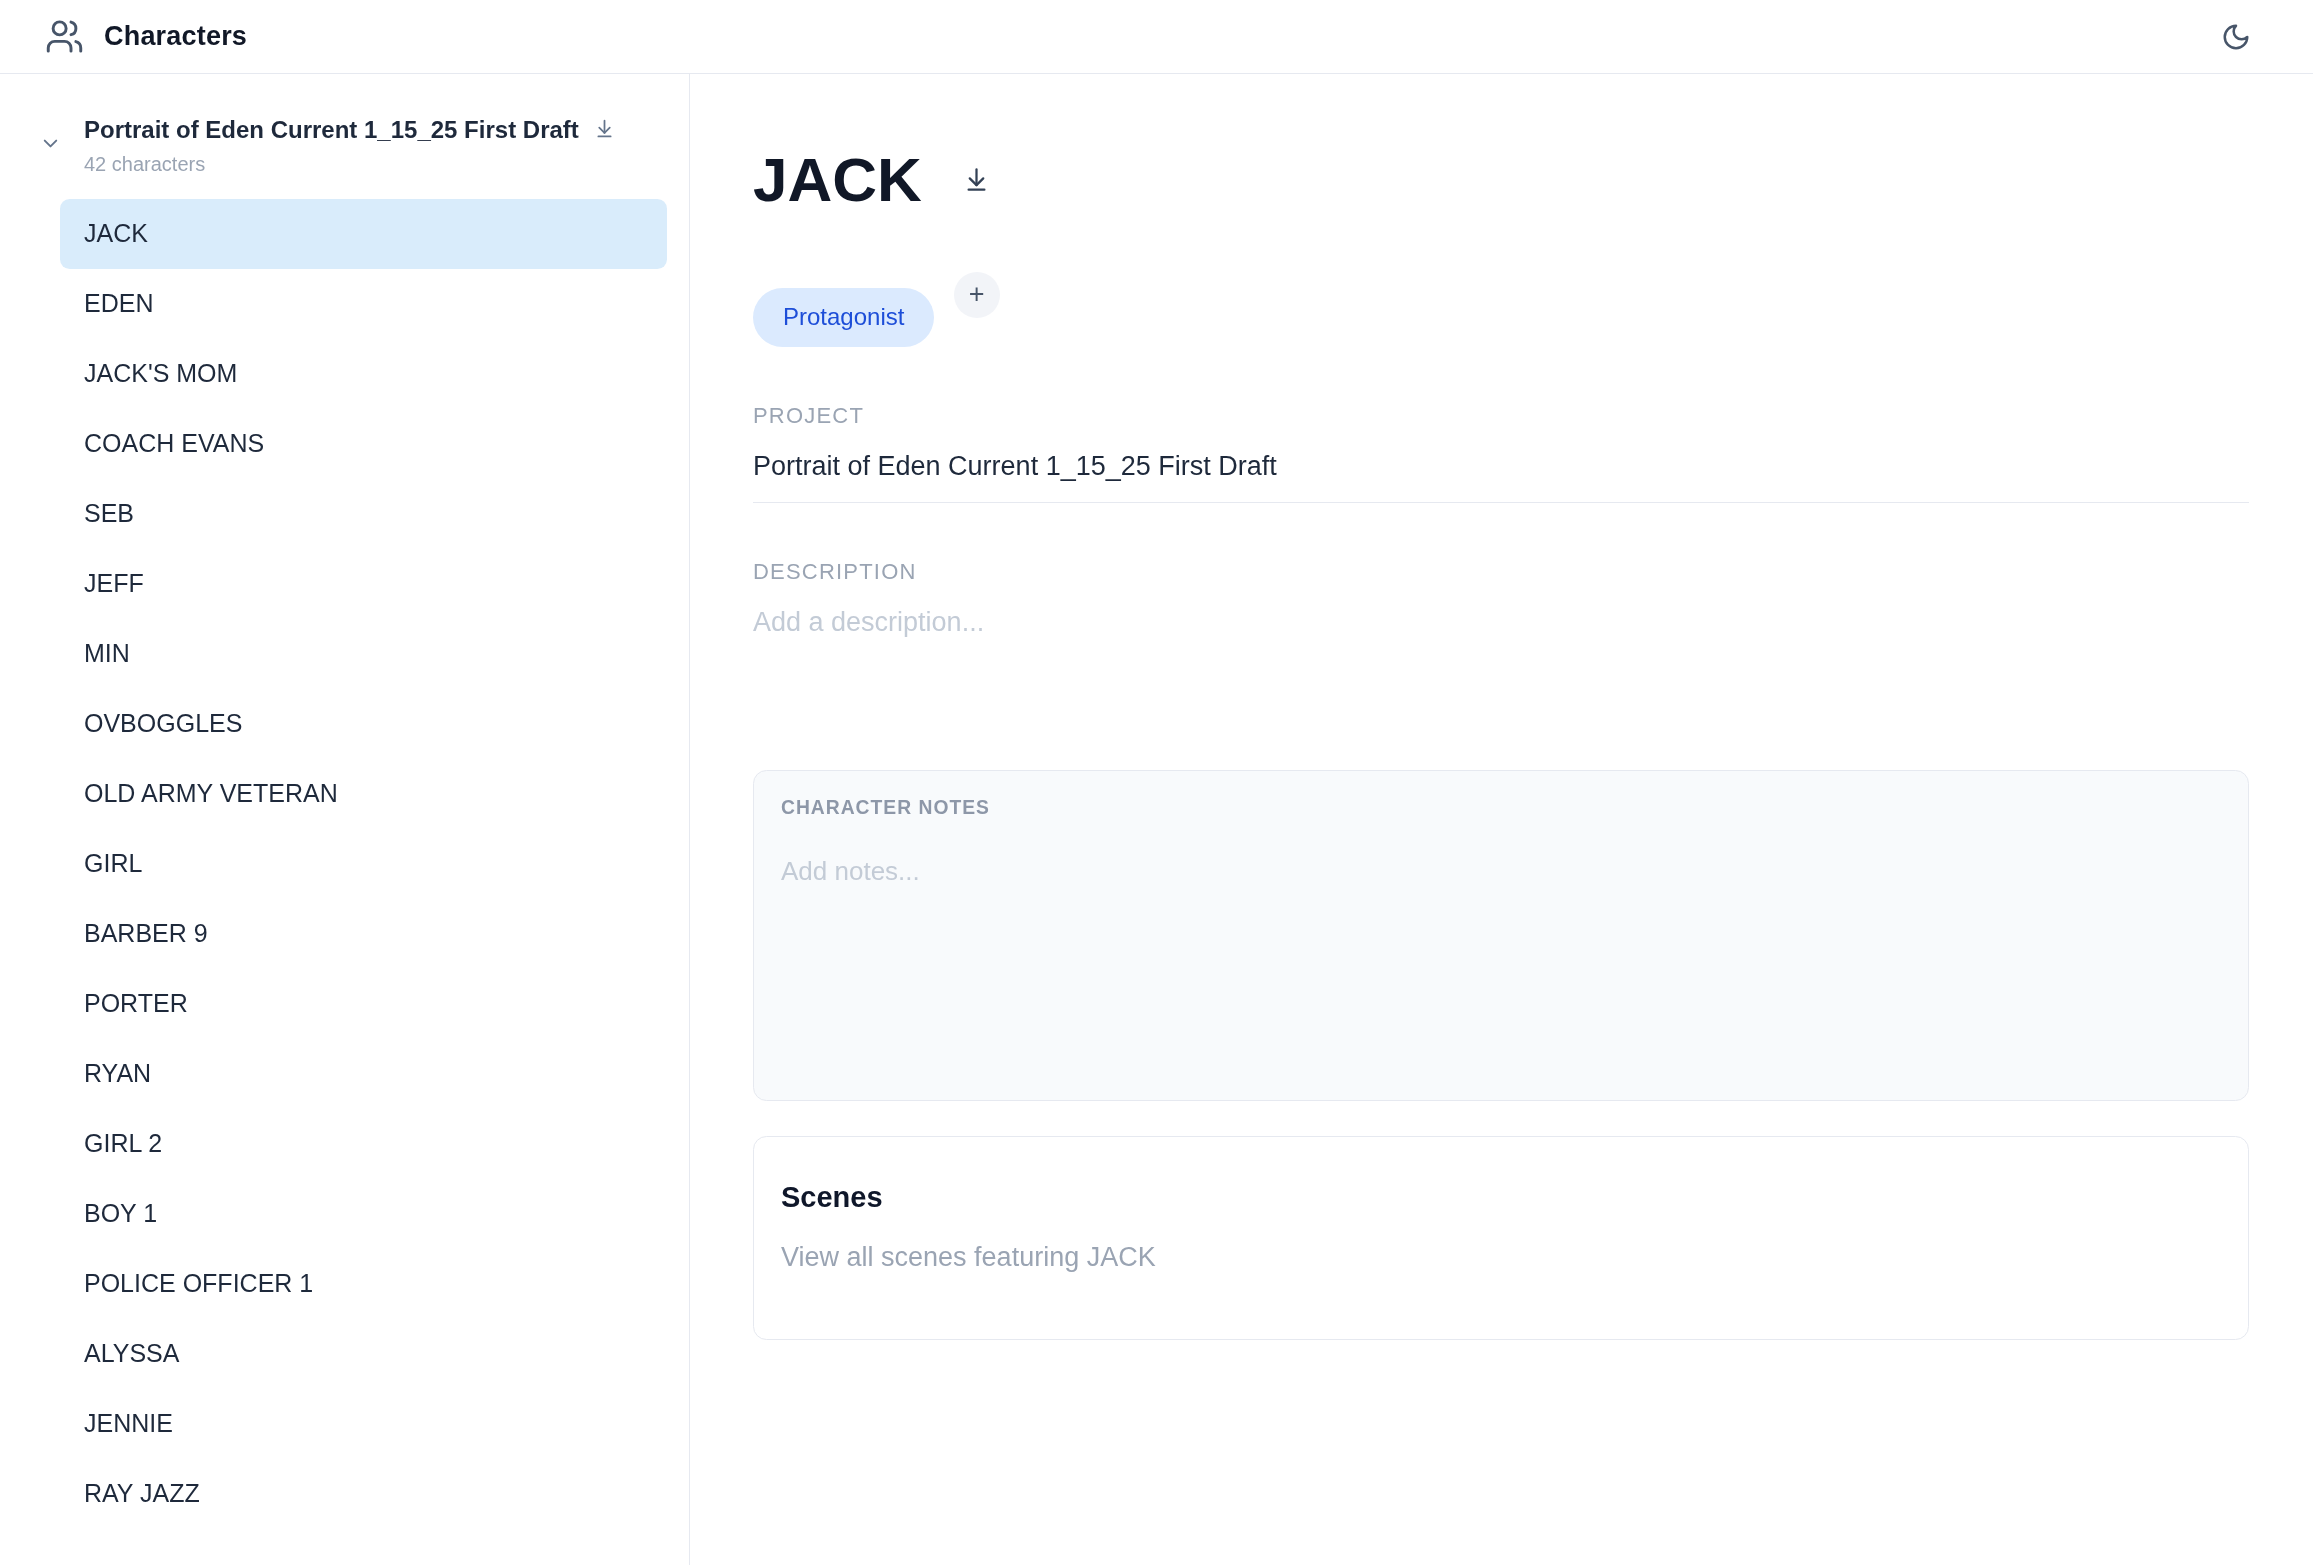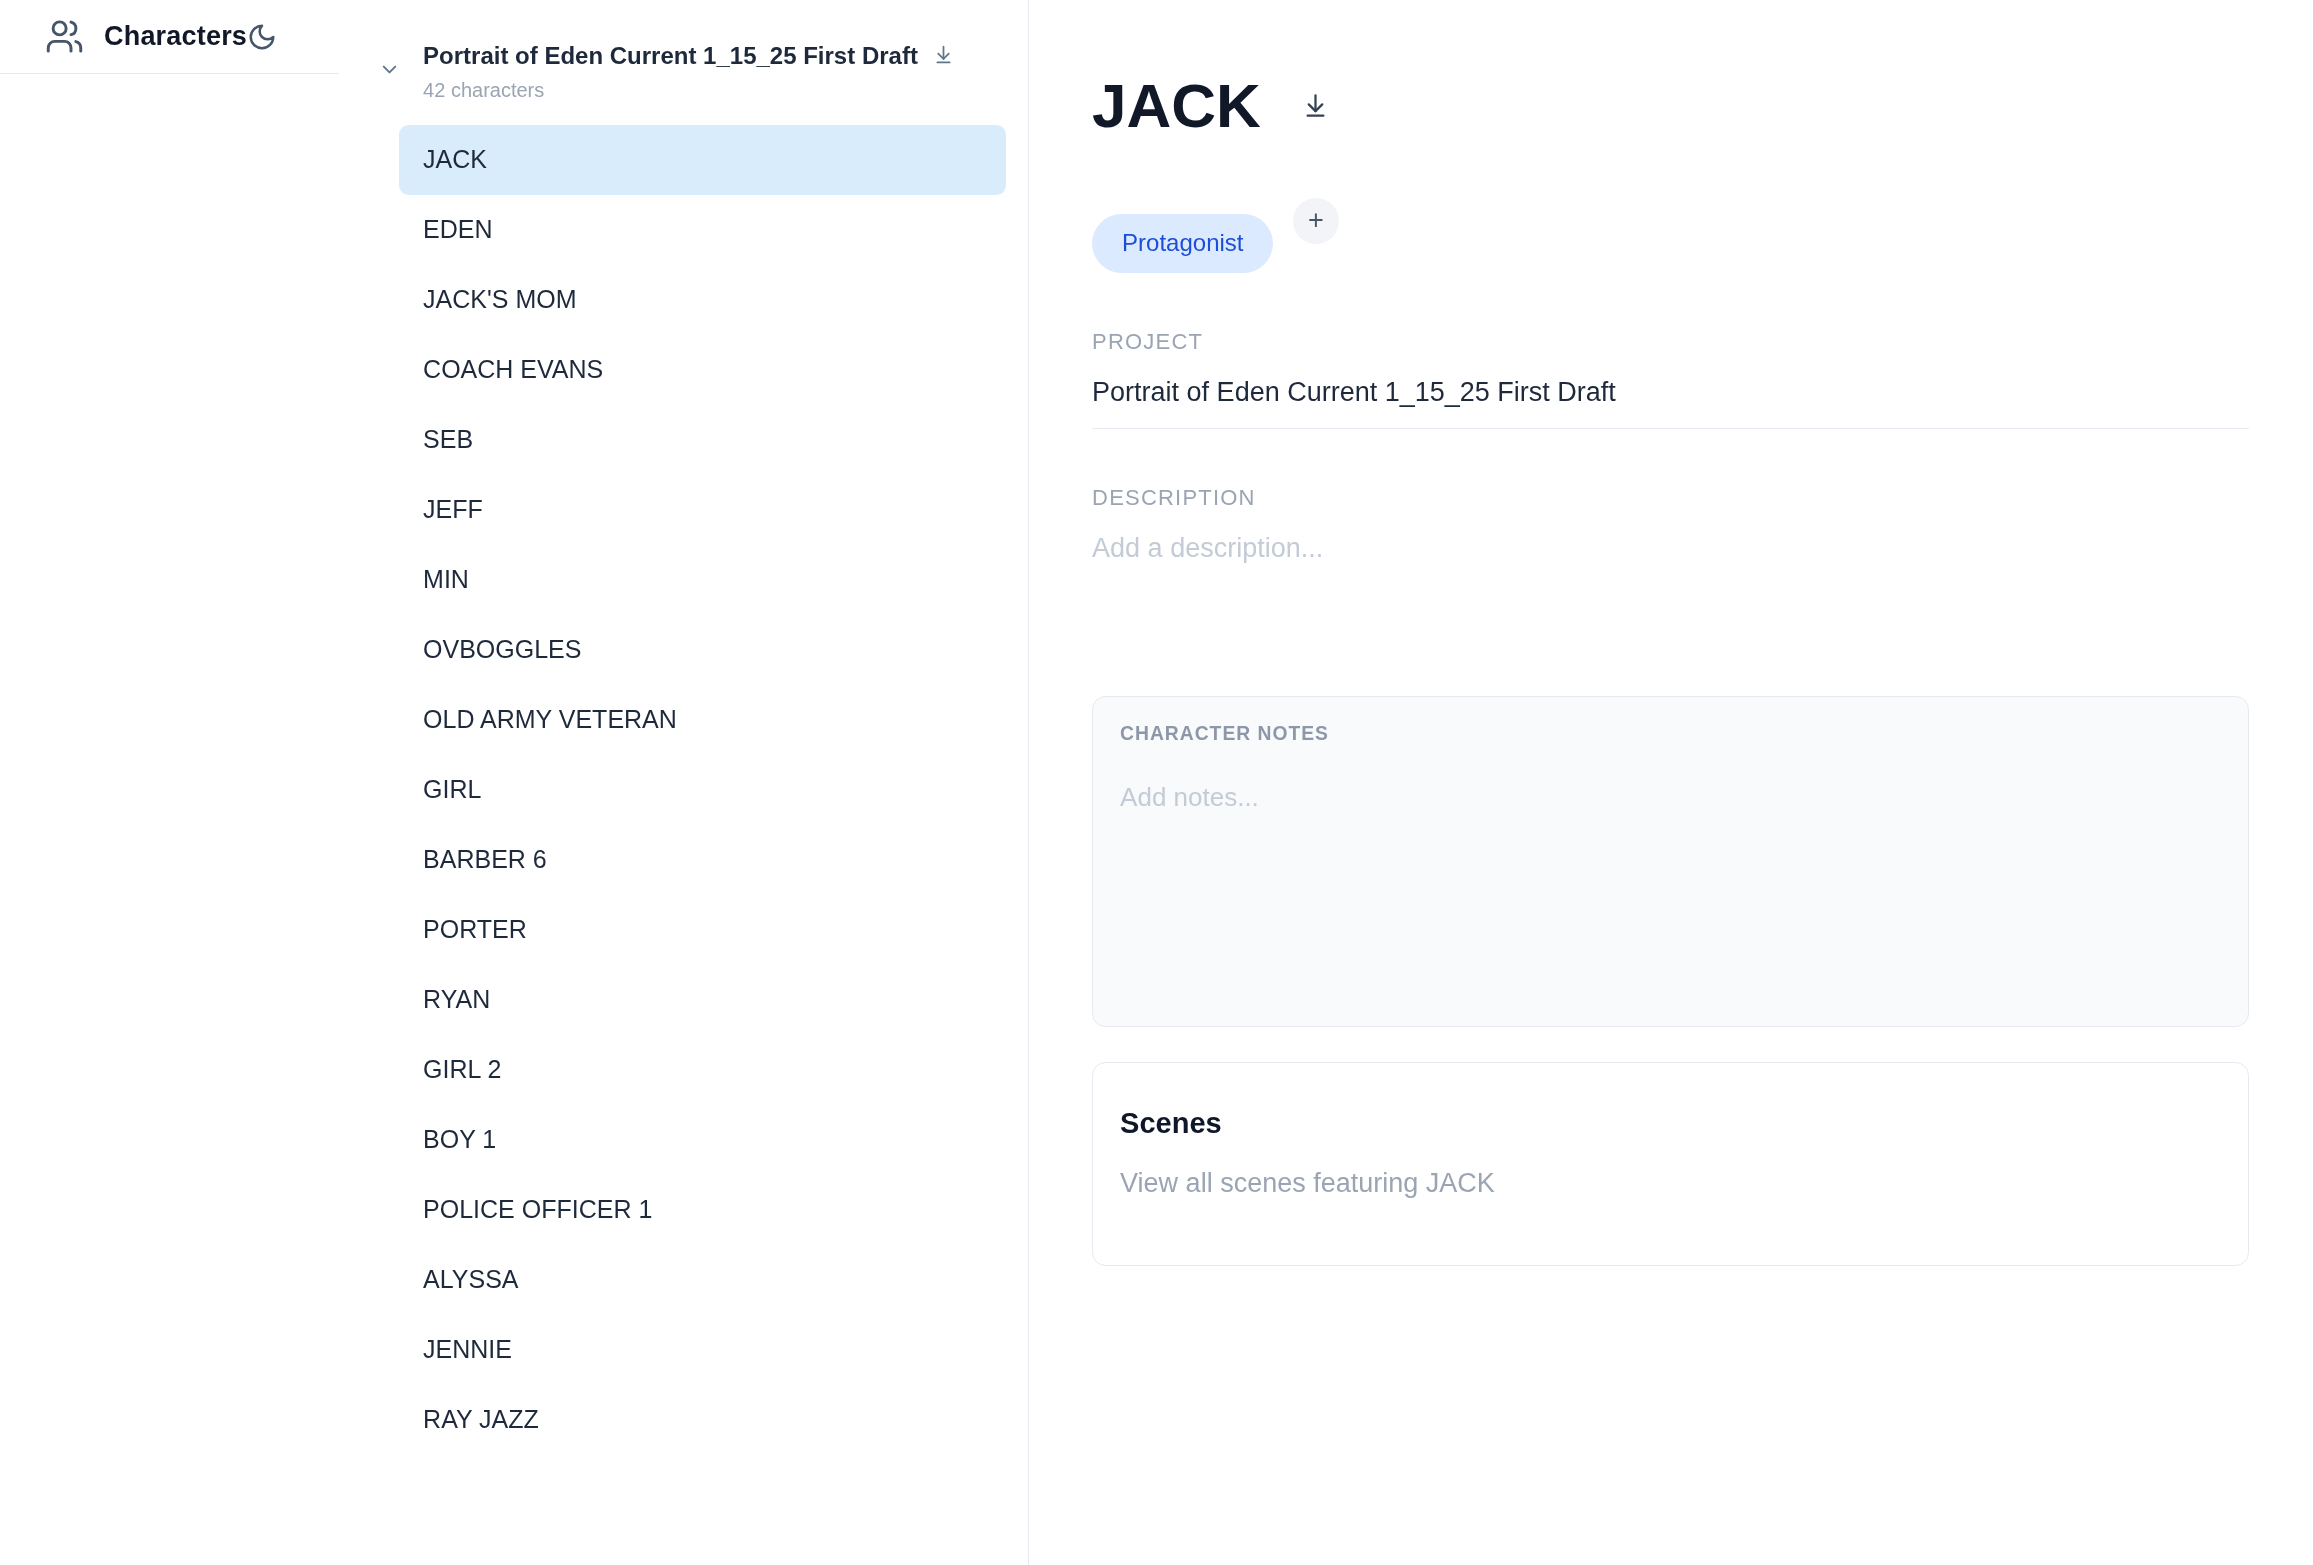--- a/index.html
+++ b/index.html
@@ -7,21 +7,21 @@
     --placeholder:#c3cbd6; --text-primary:#1e293b; --text-heading:#111827;
     --text-muted:#9aa4b3; --icon:#475569; --notes-bg:#f8fafc; --notes-label:#8d97a8;
     --plus-bg:#f2f4f8;
   }
   *{box-sizing:border-box}
   html,body{margin:0;padding:0}
   body{
     width:2313px;height:1565px;overflow:hidden;background:#fff;
     font-family:"Liberation Sans","DejaVu Sans",sans-serif;color:var(--text-primary);
   }
-  .app{display:flex;height:100%}
+  .app{display:flex;flex-direction:column;height:100%}
 
   
   .topbar{
     flex:0 0 74px;height:74px;display:flex;align-items:center;justify-content:space-between;
     padding:0 62px 0 45px;border-bottom:1px solid var(--border);background:#fff;
   }
   .topbar-left{display:flex;align-items:center;gap:20px}
   .topbar h1{margin:0;font-size:27px;font-weight:600;color:var(--text-heading);letter-spacing:0.2px}
   .icon{display:inline-flex;align-items:center;justify-content:center;color:var(--icon)}
   .icon svg{display:block}
@@ -158,21 +158,21 @@
           <li class="character-item">
             <span>OVBOGGLES</span>
           </li>
           <li class="character-item">
             <span>OLD ARMY VETERAN</span>
           </li>
           <li class="character-item">
             <span>GIRL</span>
           </li>
           <li class="character-item">
-            <span>BARBER 6</span>
+            <span>BARBER 9</span>
           </li>
           <li class="character-item">
             <span>PORTER</span>
           </li>
           <li class="character-item">
             <span>RYAN</span>
           </li>
           <li class="character-item">
             <span>GIRL 2</span>
           </li>

